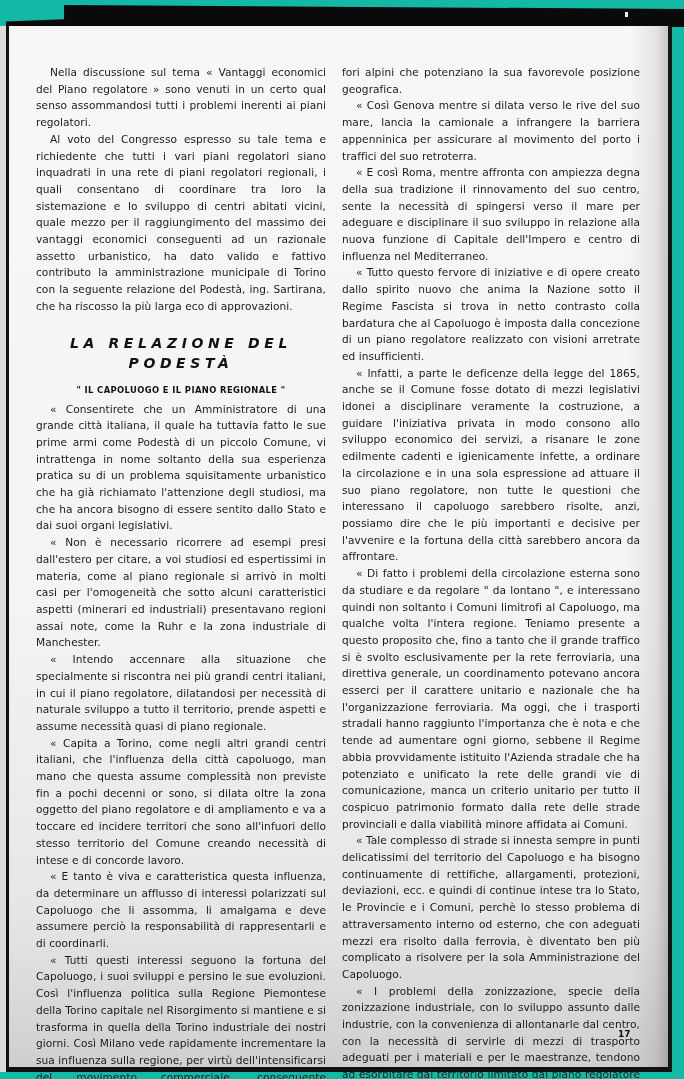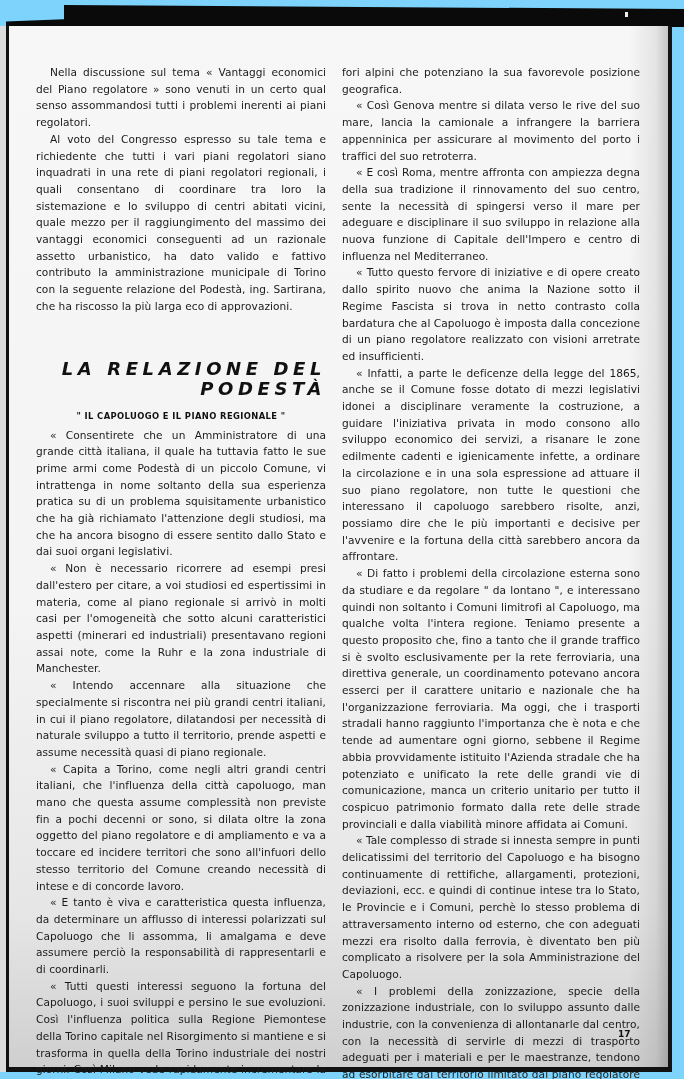--- a/index.html
+++ b/index.html
@@ -4,21 +4,21 @@
   <style>
     html, body { margin: 0; padding: 0; }
     body {
       width: 684px; height: 1079px; overflow: hidden;
       background: #e9e9e9;
       position: relative;
       font-family: "DejaVu Sans", sans-serif;
     }
     .scan-frame {
       position: absolute; left: 0; top: 0; width: 684px; height: 1079px;
-      background: #7dd3fc;
+      background: #14b8a6;
     }
     .top-bar {
       position: absolute; left: 64px; top: 5px; width: 620px; height: 22px;
       background: #0a0a0a;
       clip-path: polygon(0 0, 100% 4px, 100% 100%, 0 100%);
     }
     .top-bar-left {
       position: absolute; left: 6px; top: 18px; width: 90px; height: 12px;
       background: #0a0a0a;
       clip-path: polygon(0 30%, 100% 0, 100% 100%, 0 100%);
@@ -46,25 +46,25 @@
       line-height: 16.7px;
       color: #1a1a1a;
       text-align: justify;
       letter-spacing: 0.05px;
     }
     .col-left { left: 27px; width: 290px; }
     .col-right { left: 333px; width: 298px; }
     .para { margin: 0; text-indent: 14px; }
     .para.noindent { text-indent: 0; }
     .section-title {
-      margin: 44px 0 0 0;
+      margin: 18px 0 0 0;
       font-family: "DejaVu Sans", sans-serif;
       font-weight: bold; font-style: italic;
-      font-size: 18px; letter-spacing: 4.6px;
-      color: #111; text-align: right;
+      font-size: 14px; letter-spacing: 4.6px;
+      color: #111; text-align: center;
       line-height: 20px;
     }
     .subtitle {
       margin: 10px 0 4px 0;
       font-family: "DejaVu Sans", sans-serif;
       font-weight: bold; font-size: 8.4px;
       letter-spacing: 0.4px; color: #111;
       text-align: center;
       line-height: 14px;
     }

